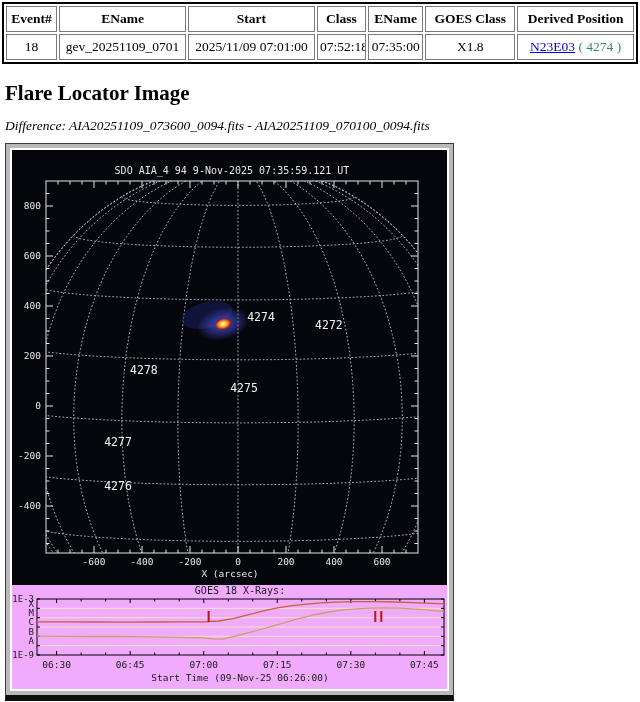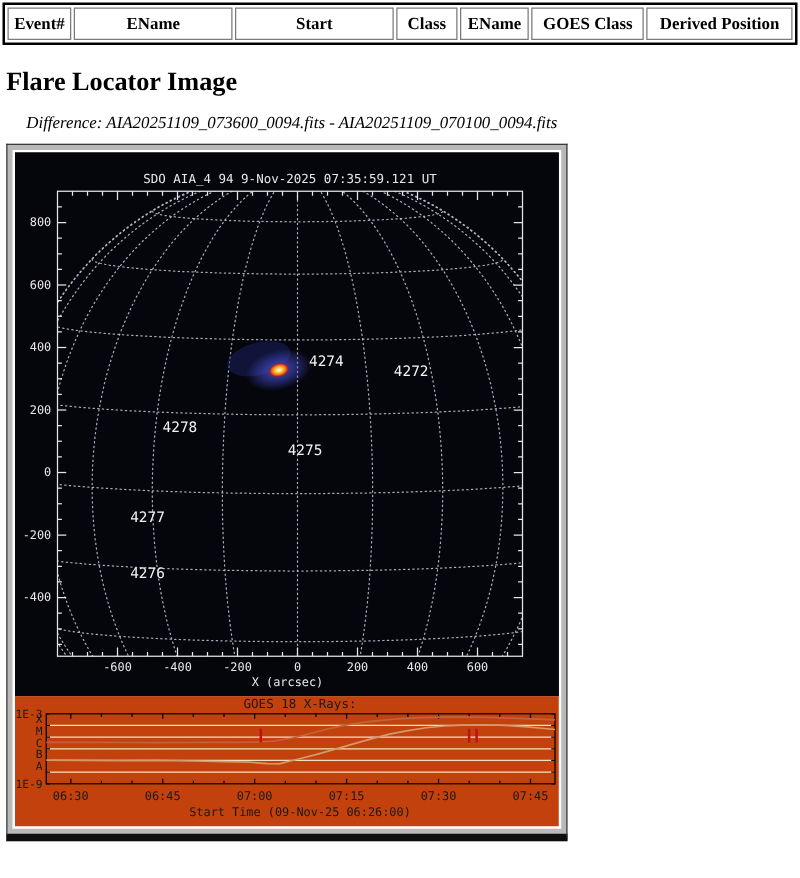--- a/index.html
+++ b/index.html
@@ -5,26 +5,26 @@
   html,body{margin:0;padding:0;background:#fff;}
   body{width:640px;height:702px;font-family:"Liberation Serif",serif;color:#000;overflow:hidden;}
   
   .evt-table{margin:2px 2px 0 2px;border:2px solid #000;border-spacing:2px;background:#fff;table-layout:fixed;width:636px;}
   .evt-table th,.evt-table td{border:1px solid #7a7a7a;text-align:center;font-size:13.5px;padding:4px 2px;background:#fff;overflow:hidden;white-space:nowrap;}
   .evt-table th{font-weight:bold;}
   .pos-link{color:#0000cc;text-decoration:underline;}
   .pos-region{color:#2e8b80;}
   
   .page-heading{font-size:21px;font-weight:bold;margin:17px 0 0 5px;}
-  .diff-line{font-style:italic;font-size:13.5px;margin:12px 0 9px 21px;}
+  .diff-line{font-style:italic;font-size:13.5px;margin:12px 0 9px 5px;}
   
   .frame-outer{width:fit-content;margin-left:5px;border:1px solid #3c3c3c;border-bottom:6px solid #0e0e0e;background:#b9b9b9;padding:4px;}
   .frame-inner{background:#fff;padding:2px;}
   .solar-canvas{position:relative;width:435px;height:435px;background:#05050c;}
-  .goes-canvas{position:relative;width:435px;height:104px;background:#c2410c;}
+  .goes-canvas{position:relative;width:435px;height:104px;background:#f0abfc;}
   svg{display:block;}
   text{font-family:"DejaVu Sans Mono",monospace;}
 </style>
 </head>
 <body>
 
 <table class="evt-table">
   <colgroup>
     <col style="width:50px">
       <col style="width:124px">
@@ -36,20 +36,32 @@
   </colgroup>
   <tbody>
       <tr>
     <th>Event#</th>
     <th>EName</th>
     <th>Start</th>
     <th>Class</th>
     <th>EName</th>
     <th>GOES Class</th>
     <th>Derived Position</th>
+  </tr>
+  <tr>
+    <td>18</td>
+    <td>gev_20251109_0701</td>
+    <td>2025/11/09 07:01:00</td>
+    <td>07:52:18</td>
+    <td>07:35:00</td>
+    <td>X1.8</td>
+    <td>
+      <a href="#" class="pos-link" style="color: rgb(0, 0, 204);">N23E03</a>
+      <span class="pos-region" style="color: rgb(46, 139, 128);">( 4274 )</span>
+    </td>
   </tr>
 </tbody>
   </table>
 
 <div class="page-heading">Flare Locator Image</div>
 <div class="diff-line">Difference: AIA20251109_073600_0094.fits - AIA20251109_070100_0094.fits</div>
 
 <div class="frame-outer">
   <div class="frame-inner">
     <div class="solar-canvas">

